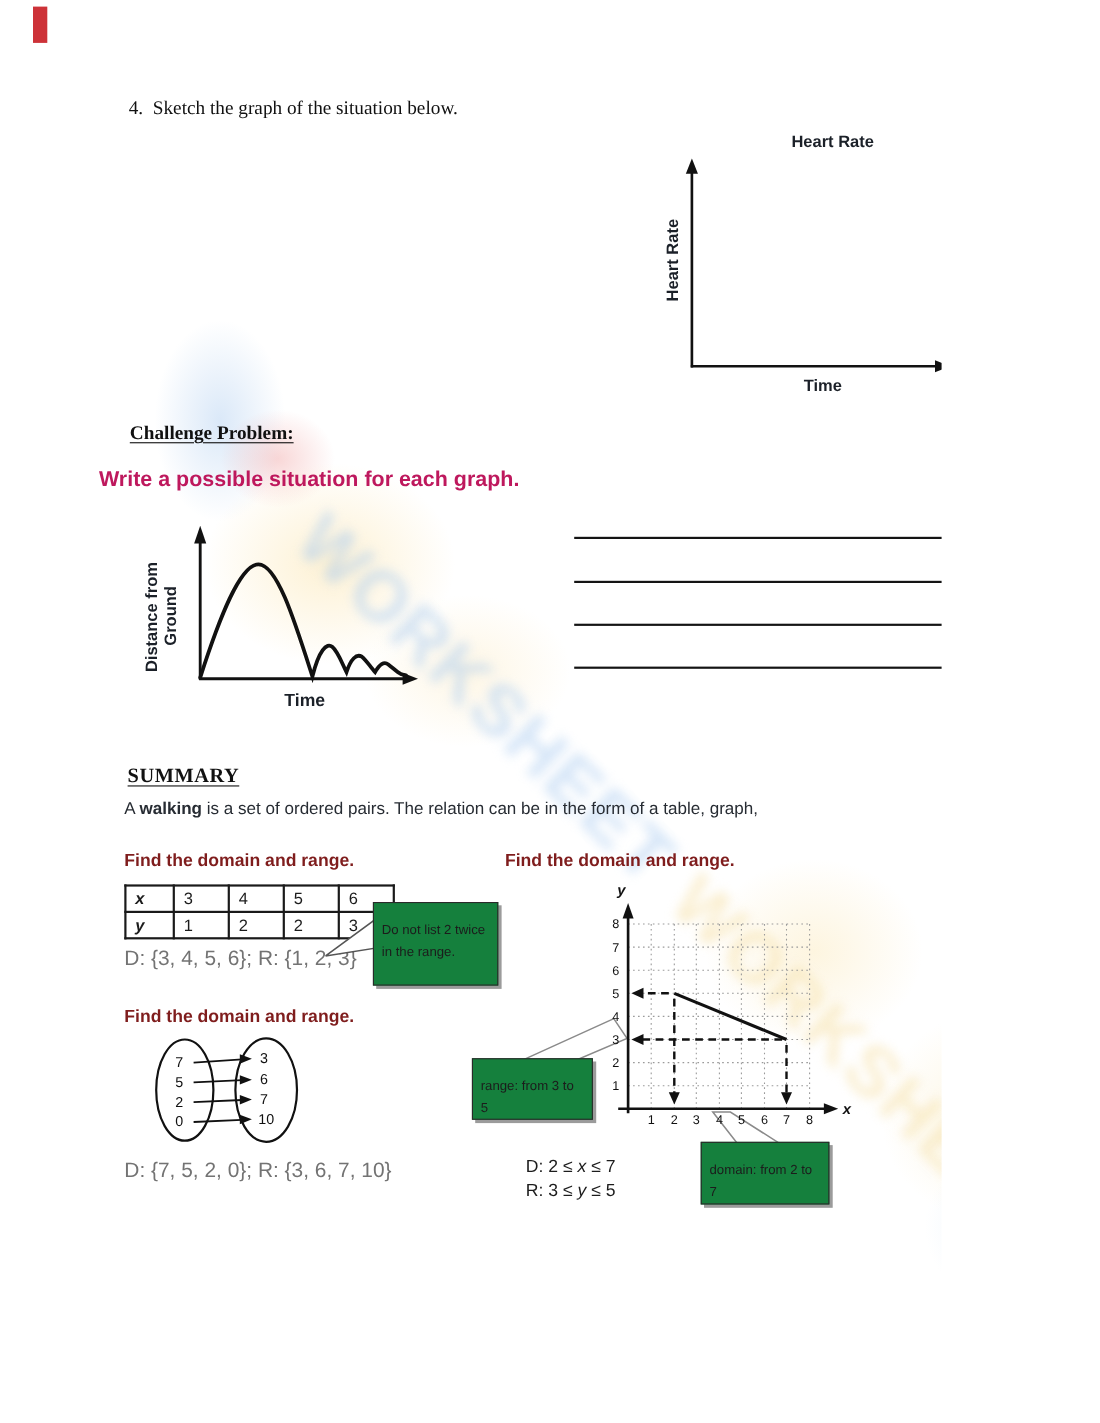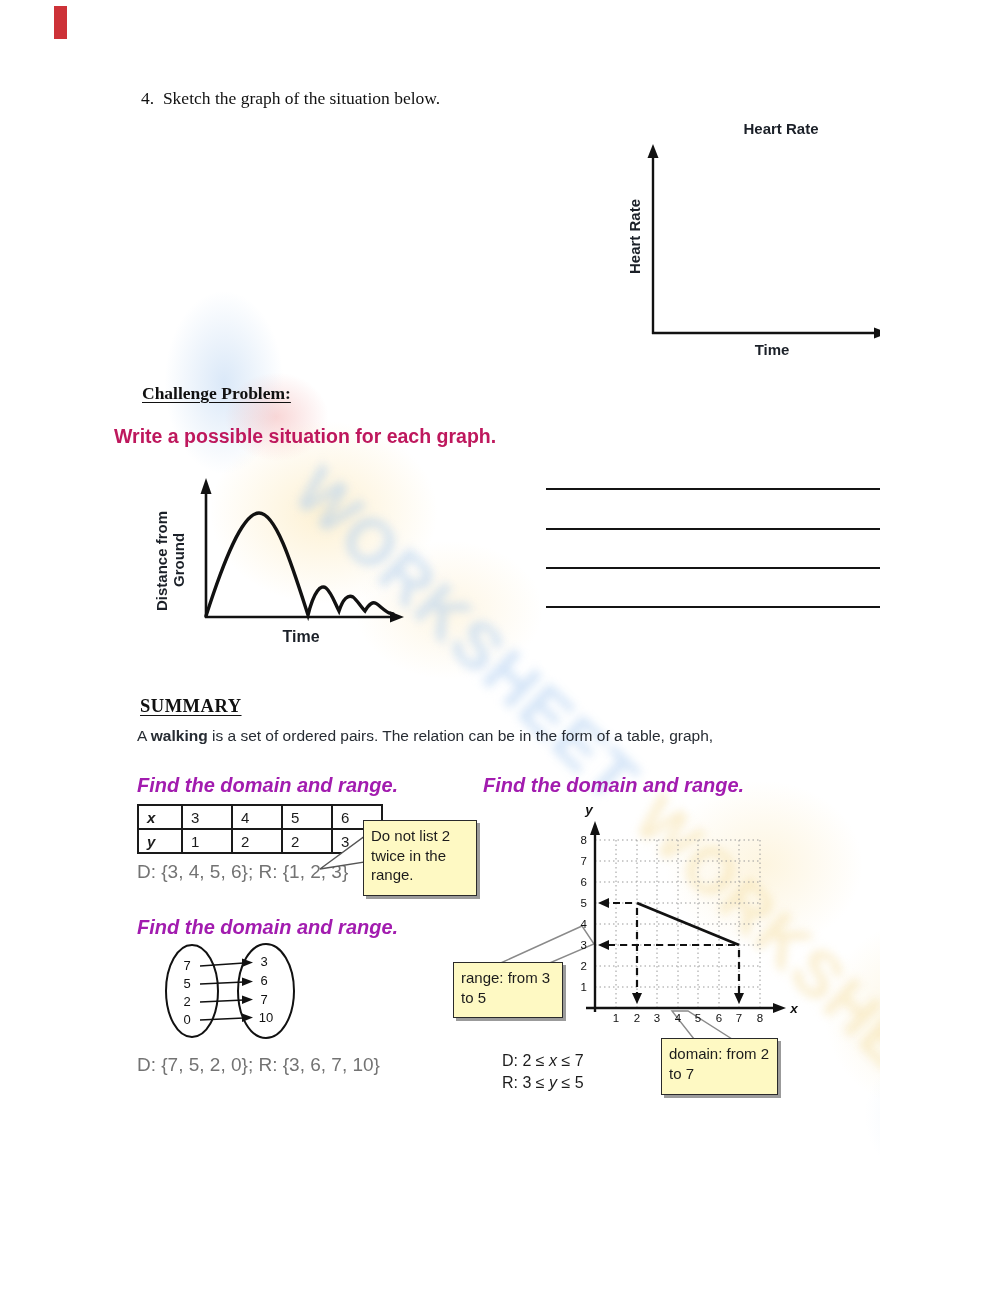--- a/index.html
+++ b/index.html
@@ -1,17 +1,17 @@
 <!DOCTYPE html>
 <html><head>
 <meta charset="utf-8">
 <style>
   html,body{margin:0;padding:0;background:#fff;}
   .page{position:relative;width:856px;height:1294px;background:#ffffff;overflow:hidden;
-        font-family:"Liberation Sans",sans-serif;color:#222;margin-left:24px;}
+        font-family:"Liberation Sans",sans-serif;color:#222;}
   .abs{position:absolute;}
   .serif{font-family:"Liberation Serif",serif;}
 
   
   .wm-blob{position:absolute;border-radius:50%;pointer-events:none;}
   .wm-text{position:absolute;left:308px;top:452px;transform:rotate(44deg);transform-origin:0 0;
            font-weight:bold;font-size:66px;letter-spacing:2px;white-space:nowrap;
            filter:blur(5px);pointer-events:none;}
   .wm-text .w1{color:rgba(168,202,240,0.50);}
   .wm-text .w2{color:rgba(246,224,168,0.55);margin-left:26px;}
@@ -25,31 +25,31 @@
                text-decoration:underline;text-underline-offset:3px;}
   .instruction{left:90px;top:425px;font-size:19.5px;font-weight:bold;color:#be185d;}
 
   .answer-line{left:522px;width:424px;height:0;border-top:2.4px solid #141414;}
 
   .summary-h{left:116px;top:696px;font-size:18.5px;font-weight:bold;color:#111;
              letter-spacing:0.5px;text-decoration:underline;text-underline-offset:3px;}
   .summary-p{left:113px;top:726px;width:640px;font-size:15.5px;line-height:20.5px;color:#272c33;}
   .b{font-weight:bold;} .i{font-style:italic;}
 
-  .find-h{font-size:20px;font-weight:bold;color:#a21caf;font-style:italic;}
+  .find-h{font-size:16px;font-weight:bold;color:#7f1d1d;}
 
   .xy-table{position:absolute;left:113px;top:804px;border-collapse:collapse;font-size:15px;color:#1c1c1c;}
   .xy-table td{border:2px solid #1a1a1a;width:40px;height:20px;padding:1px 0 1px 8px;}
   .xy-table td.hdr{font-weight:bold;font-style:italic;width:34px;}
 
   .dr-text{font-size:19px;color:#737373;}
 
-  .callout{position:absolute;background:#fef9c3;border:1.7px solid #2a2a2a;
-           box-shadow:3px 3px 0 #9b9b9b;font-size:15px;line-height:19.5px;color:#1c1c1c;
-           padding:5px 7px;box-sizing:border-box;}
+  .callout{position:absolute;background:#15803d;border:1.7px solid #2a2a2a;
+           box-shadow:3px 3px 0 #9b9b9b;font-size:12px;line-height:19.5px;color:#1c1c1c;
+           padding:15px 7px;box-sizing:border-box;}
 
   .ineq{left:478px;top:1050px;font-size:16px;line-height:22px;color:#1c1c1c;}
 
   .page-num{left:872px;top:1186px;font-size:17px;color:#111;}
 
   svg text{font-family:"Liberation Sans",sans-serif;}
   .overlay{position:absolute;left:0;top:0;pointer-events:none;}
 </style>
 </head>
 <body>

